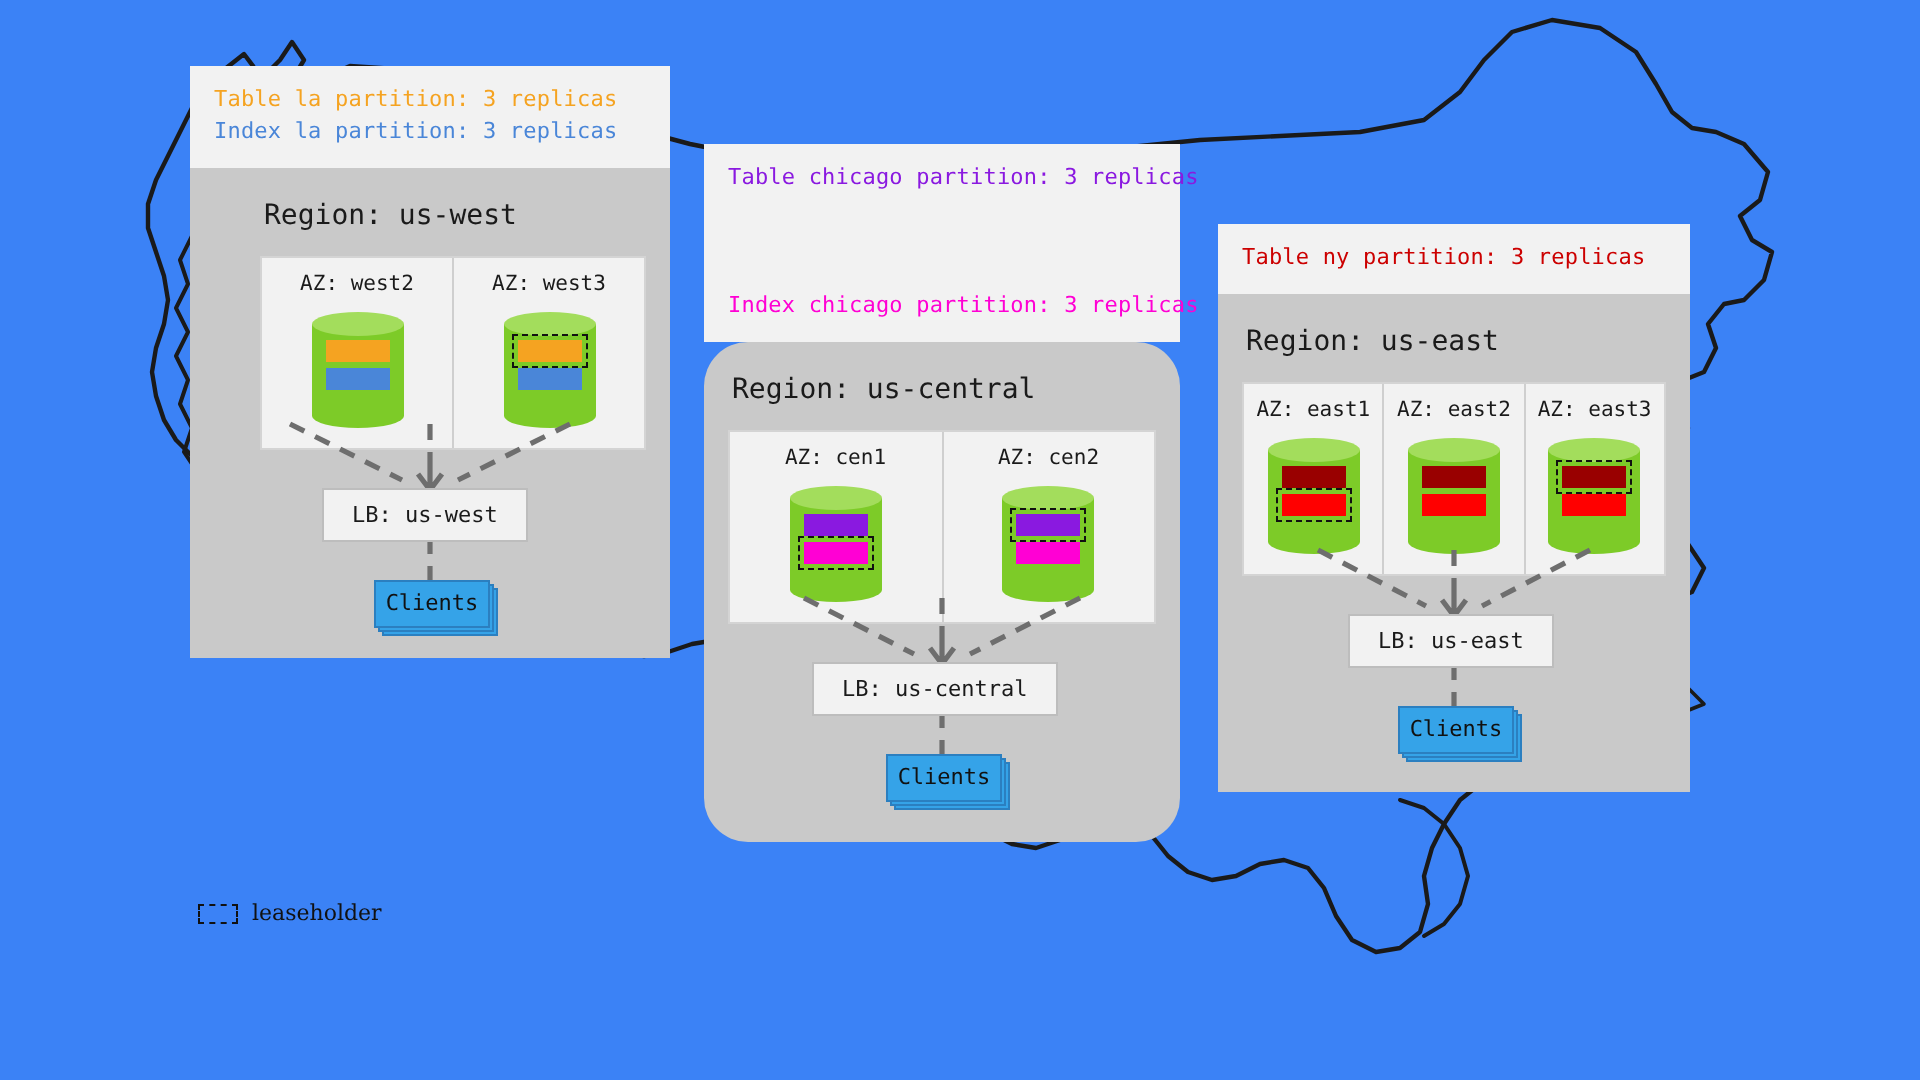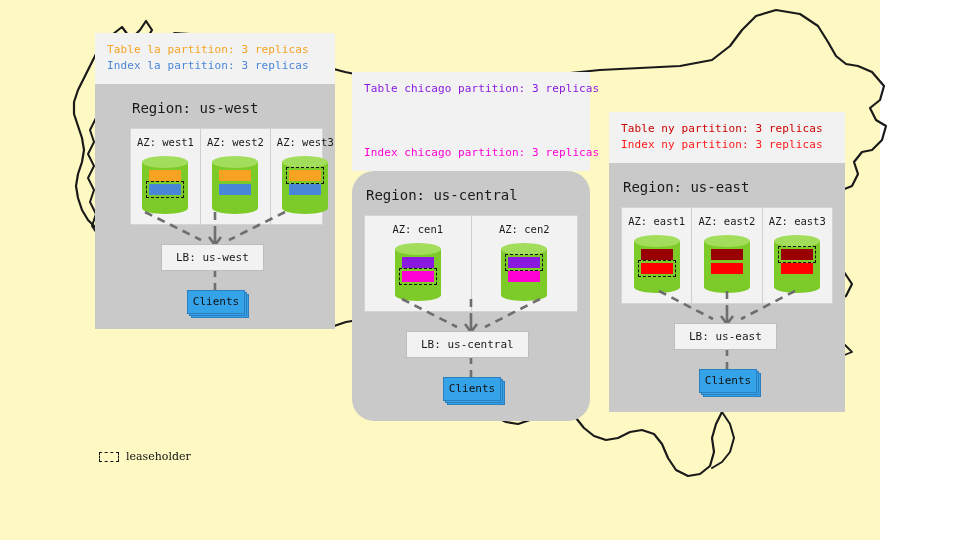--- a/index.html
+++ b/index.html
@@ -6,23 +6,23 @@
   * { box-sizing: border-box; }
   html, body {
     margin: 0; padding: 0;
     width: 960px; height: 540px;
     overflow: hidden;
     background: #ffffff;
     font-family: "DejaVu Sans Mono", "Liberation Mono", monospace;
   }
   #canvas {
     position: relative;
-    width: 880px;
+    width: 960px;
     height: 540px;
-    background: #fef9c3;
+    background: #3b82f6;
   }
   #usmap {
     position: absolute;
     left: 0; top: 0;
     width: 960px; height: 540px;
     pointer-events: none;
   }
 
   
   .cluster { position: absolute; }
@@ -224,32 +224,20 @@
 
   <div class="cluster" style="left:95px; top:33px; width:240px;">
     <div class="part-header">
       <div class="part-line" style="color: rgb(245, 163, 33);">Table la partition: 3 replicas</div>
       <div class="part-line" style="color: rgb(74, 134, 216);">Index la partition: 3 replicas</div>
     </div>
     <div class="region-body" style="height:245px;padding-left:35px;">
       <div class="region-title">Region: us-west</div>
       <div class="az-row">
 
-        <div class="az-cell">
-          <div class="az-label">AZ: west1</div>
-          <div class="cyl">
-            <div class="cyl-bottom"></div>
-            <div class="cyl-body"></div>
-            <div class="cyl-top"></div>
-            <div class="bars">
-              <div class="bar" style="background: rgb(245, 163, 33);"></div>
-              <div class="bar lease" style="background: rgb(74, 134, 216);"></div>
-            </div>
-          </div>
-        </div>
 
         <div class="az-cell">
           <div class="az-label">AZ: west2</div>
           <div class="cyl">
             <div class="cyl-bottom"></div>
             <div class="cyl-body"></div>
             <div class="cyl-top"></div>
             <div class="bars">
               <div class="bar" style="background: rgb(245, 163, 33);"></div>
               <div class="bar" style="background: rgb(74, 134, 216);"></div>
@@ -358,21 +346,20 @@
             <span>Clients</span>
           </div>
         </div>
       </div>
     </div>
   </div>
 
   <div class="cluster" style="left:609px; top:112px; width:236px;">
     <div class="part-header">
       <div class="part-line" style="color: rgb(204, 0, 0);">Table ny partition: 3 replicas</div>
-      <div class="part-line" style="color: rgb(255, 26, 26);">Index ny partition: 3 replicas</div>
     </div>
     <div class="region-body" style="height:249px;">
       <div class="region-title">Region: us-east</div>
       <div class="az-row">
 
         <div class="az-cell">
           <div class="az-label">AZ: east1</div>
           <div class="cyl">
             <div class="cyl-bottom"></div>
             <div class="cyl-body"></div>

